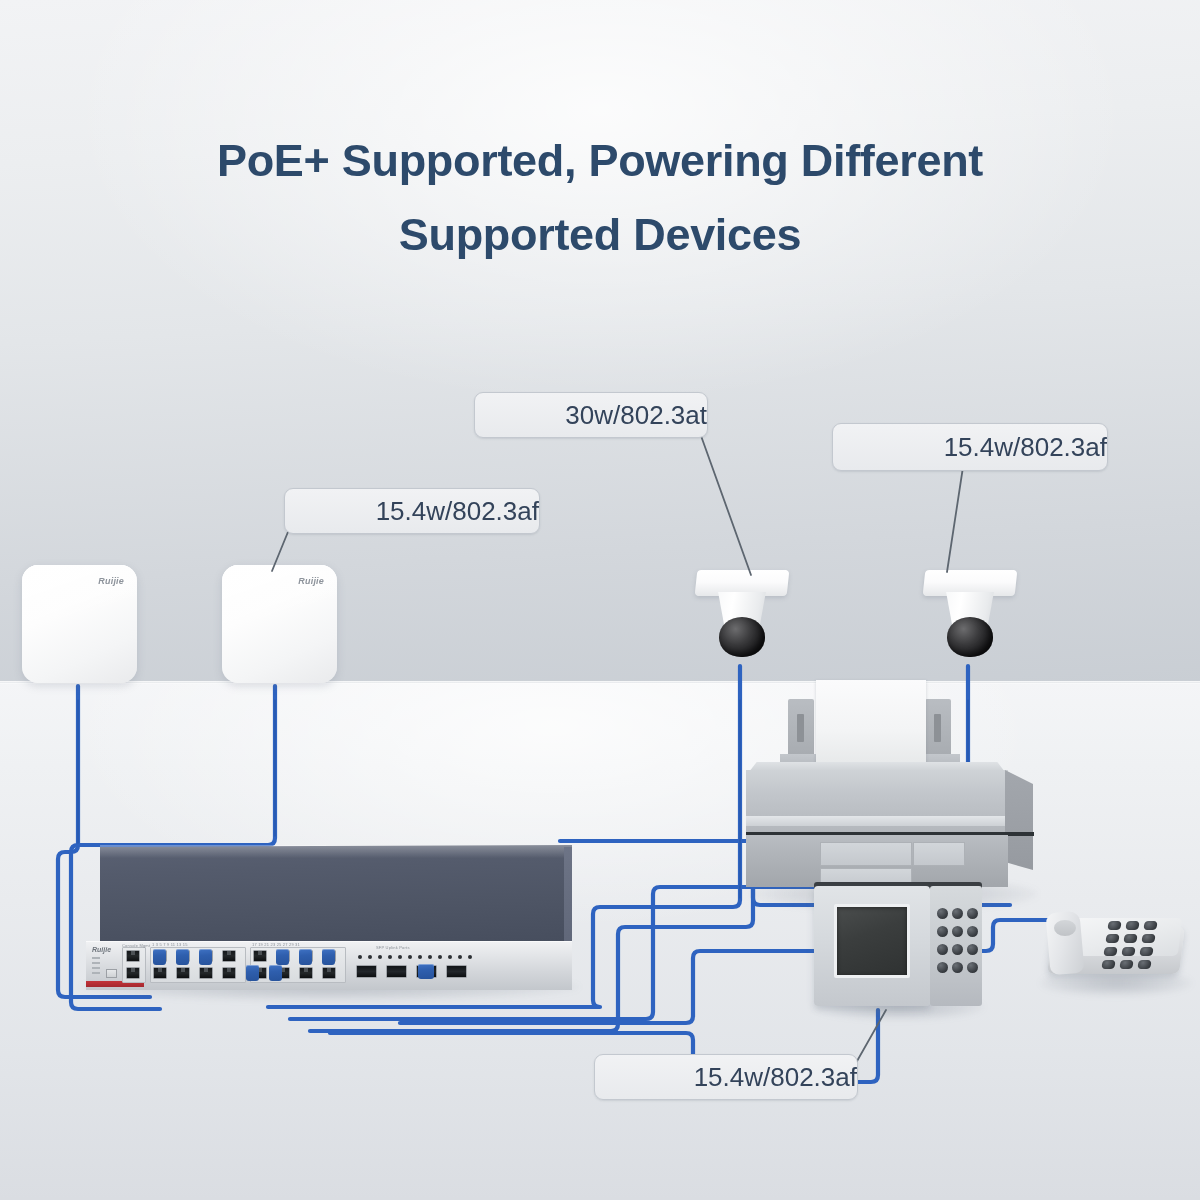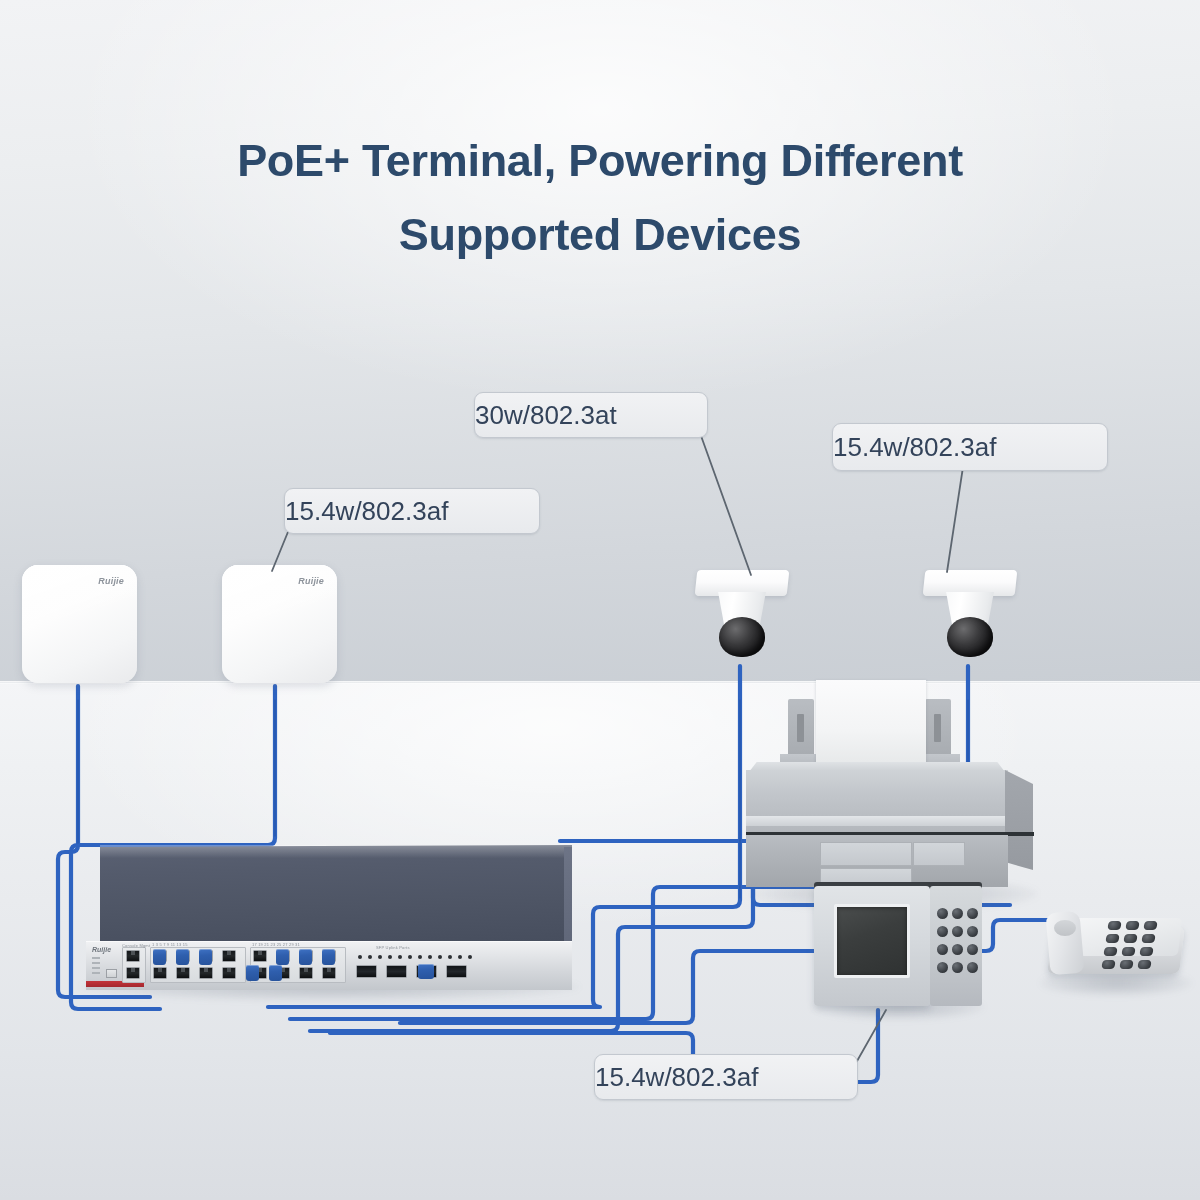--- a/index.html
+++ b/index.html
@@ -56,21 +56,21 @@
     position: absolute;
     box-sizing: border-box;
     background: linear-gradient(180deg, #f1f2f4 0%, #e8eaed 100%);
     border: 1px solid #c3c8cf;
     border-radius: 9px;
     color: #33435a;
     font-size: 26px;
     line-height: 1;
     display: flex;
     align-items: center;
-    justify-content: flex-start;
+    justify-content: flex-end;
     box-shadow: 0 1px 2px rgba(90,100,115,0.16);
     white-space: nowrap;
   }
 
   
   .cable-svg { position: absolute; left: 0; top: 0; width: 1200px; height: 1200px; pointer-events: none; }
 
   
   .ap {
     position: absolute;
@@ -328,21 +328,21 @@
 
 <div id="stage">
 
   <div class="bg-wall"></div>
   <div class="bg-wall-vglow"></div>
   <div class="bg-floor"></div>
   <div class="bg-floor-sheen"></div>
   <div class="horizon-line"></div>
 
   <div class="title-block">
-    <span class="title-line">PoE+ Terminal, Powering Different</span>
+    <span class="title-line">PoE+ Supported, Powering Different</span>
     <span class="title-line">Supported Devices</span>
   </div>
 
   <svg class="cable-svg" viewBox="0 0 1200 1200">
     <g fill="none" stroke="#2e63c0" stroke-width="4.2" stroke-linecap="round" stroke-linejoin="round">
 
       <path d="M78 686 L78 845 Q78 852 71 852 L65 852 Q58 852 58 859 L58 990 Q58 997 65 997 L150 997"></path>
 
       <path d="M275 686 L275 838 Q275 845 268 845 L78 845 Q71 845 71 852 L71 1002 Q71 1009 78 1009 L160 1009"></path>
 

